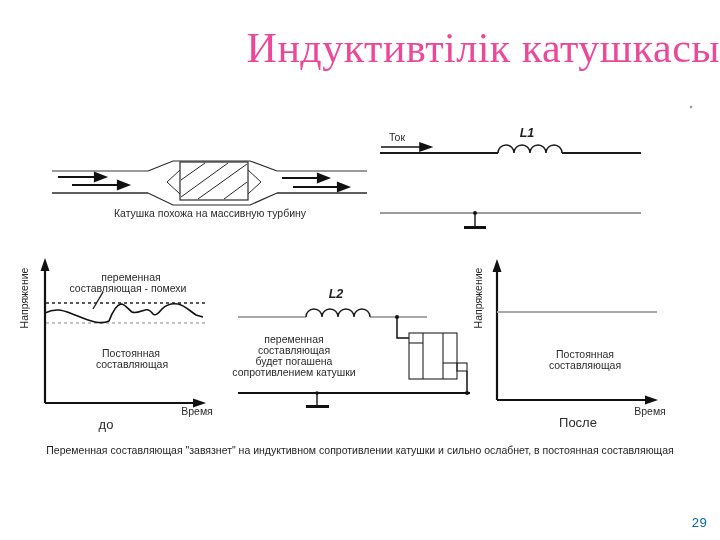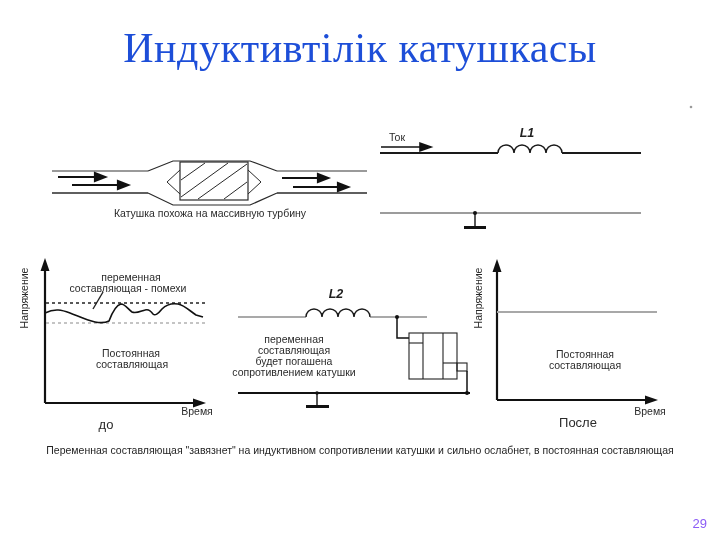--- a/index.html
+++ b/index.html
@@ -2,40 +2,40 @@
 <html><head>
 <meta charset="utf-8">
 <style>
   html,body{margin:0;padding:0;}
   body{
     width:720px;height:540px;position:relative;overflow:hidden;
     background:#ffffff;font-family:"Liberation Sans",sans-serif;
   }
   .slide{position:absolute;inset:0;background:#ffffff;}
   .title{
-    position:absolute;top:24px;left:0;width:720px;text-align:center;
-    font-family:"Liberation Serif",serif;font-size:42px;color:#1d4ed8;
+    position:absolute;top:24px;left:0;width:720px;text-align:right;
+    font-family:"Liberation Serif",serif;font-size:42px;color:#ec4899;
     letter-spacing:0.5px;white-space:nowrap;
   }
   svg.diagram{position:absolute;left:0;top:0;}
   svg.diagram text{
     font-family:"Liberation Sans",sans-serif;fill:#2b2b2b;
     font-size:10.5px;text-anchor:middle;
   }
   svg.diagram text.big{font-size:13px;}
   svg.diagram text.ind{font-style:italic;font-weight:600;font-size:12.5px;fill:#222;}
   .footnote{
     position:absolute;left:0;width:720px;text-align:center;
     font-size:10.5px;color:#242424;white-space:pre;
   }
   .fn1{top:444px;}
   .fn2{top:457px;}
   .pageno{
     position:absolute;right:13px;bottom:9px;
-    font-size:13px;color:#8b5cf6;
+    font-size:13px;color:#0369a1;font-family:Liberation Mono, monospace;
   }
 </style>
 </head>
 <body>
 
 <div class="slide">
 
   <div class="title">Индуктивтілік катушкасы</div>
 
   <svg class="diagram" width="720" height="540" viewBox="0 0 720 540">

